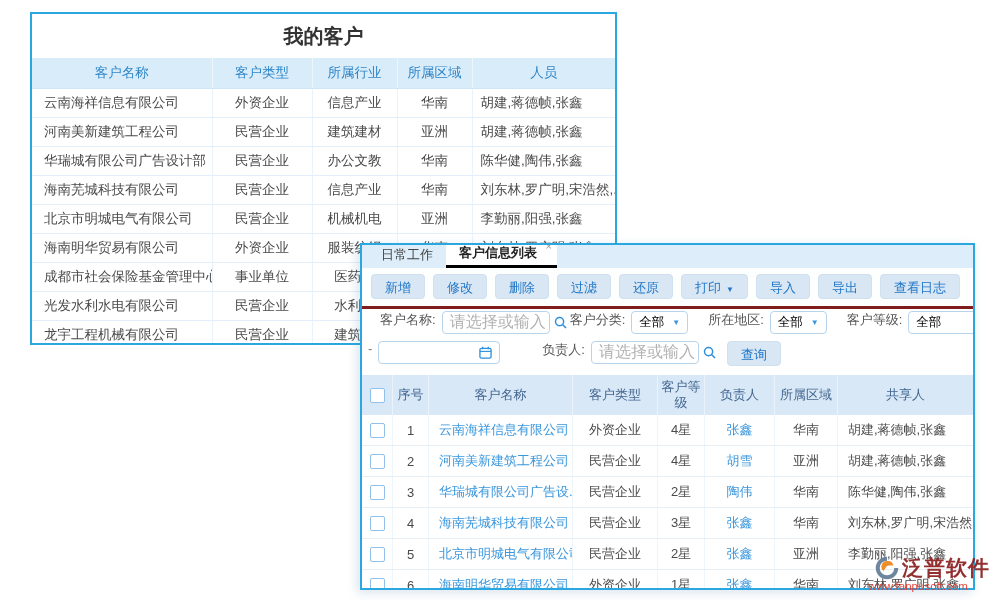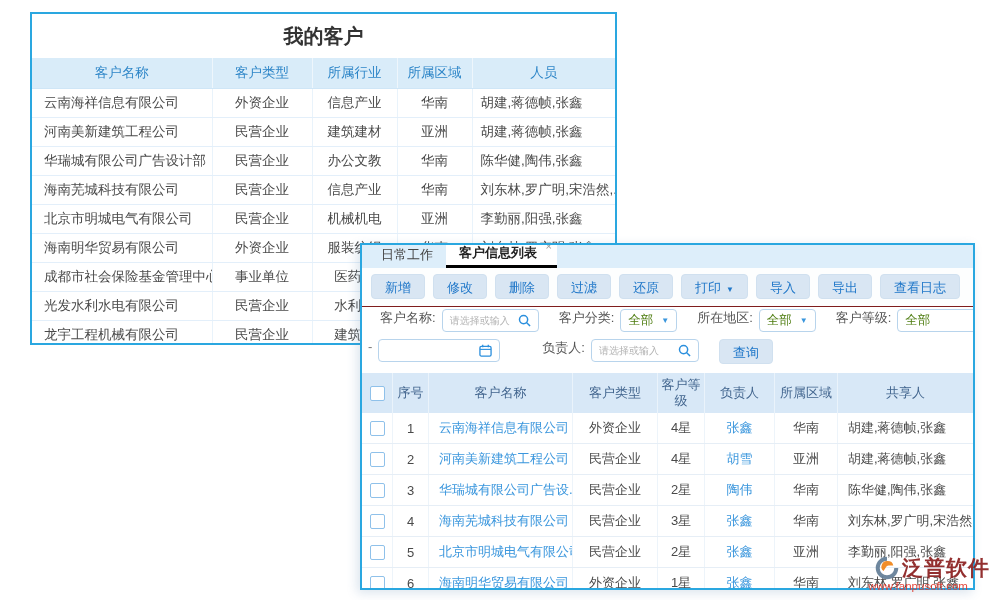--- a/index.html
+++ b/index.html
@@ -33,35 +33,35 @@
     border:2px solid #2aa7e0;background:#fff;box-sizing:border-box;overflow:hidden;
     box-shadow:-3px 3px 10px rgba(60,110,160,.18);z-index:10;
   }
   .tabbar{height:23px;background:#ddeefa;display:flex;align-items:flex-end;padding-left:6px;}
   .tab{padding:0 13px;font-size:13px;color:#444;height:26px;line-height:26px;cursor:default;}
   .tab.active{
     background:#fff;color:#222;font-weight:bold;position:relative;
     border-bottom:3px solid #000000;height:24px;line-height:24px;padding-right:20px;
   }
   .tab-close{position:absolute;top:0px;right:5px;font-size:11px;color:#999;font-weight:normal;line-height:11px;}
-  .toolbar{display:flex;gap:8px;padding:6px 9px 7px;background:#fdfefe;border-bottom:1px solid #7f1d1d;}
+  .toolbar{display:flex;gap:8px;padding:6px 9px 7px;background:#fdfefe;border-bottom:3px solid #7f1d1d;}
   .tbtn{
     background:#d9e6f3;color:#2178c9;font-size:13px;padding:0 13px;height:25px;line-height:25px;
     border-radius:4px;border:1px solid #d0e0ef;font-family:inherit;cursor:pointer;white-space:nowrap;
   }
   .caret{font-size:8px;margin-left:5px;color:#2178c9;}
   .filters{padding:2px 4px 4px;font-size:13px;color:#555;}
   .frow{display:flex;height:30px;}
   .flabel{white-space:nowrap;margin-right:6px;}
   .fbox{
     border:1px solid #b8d4ec;border-radius:4px;height:23px;display:flex;align-items:center;
     padding:0 7px;background:#fff;box-sizing:border-box;justify-content:space-between;
   }
-  .placeholder{color:#b3b3b3;font-size:10px;white-space:nowrap;}
-  .selval{color:#4d7c0f;font-size:12.5px;white-space:nowrap;}
+  .placeholder{color:#b3b3b3;font-size:16px;white-space:nowrap;}
+  .selval{color:#000000;font-size:12.5px;white-space:nowrap;}
   .selcaret{font-size:8px;color:#3a96dd;margin-left:8px;}
   .icon-svg{flex:none;margin-left:8px;}
   .dash{color:#777;margin:0 6px 0 2px;}
   
   .grid{font-size:13px;color:#4a4a4a;}
   .grid-header{display:flex;background:#d8e8f7;color:#42658e;min-height:40px;align-items:stretch;}
   .gh-cell{
     display:flex;align-items:center;justify-content:center;text-align:center;
     border-left:1px solid #eaf3fb;line-height:1.25;padding:2px 3px;box-sizing:border-box;
   }
@@ -237,21 +237,21 @@
           </svg>
       </div>
       <span class="flabel" style="margin-left:42px">负责人:</span>
       <div class="fbox" style="width:108px">
         <span class="placeholder">请选择或输入</span>
         <svg class="icon-svg" width="13" height="13" viewBox="0 0 14 14">
             <circle cx="6" cy="6" r="4.4" fill="none" stroke="#2b8fdd" stroke-width="1.6"></circle>
             <line x1="9.4" y1="9.4" x2="13" y2="13" stroke="#2b8fdd" stroke-width="1.6"></line>
           </svg>
       </div>
-      <button class="tbtn" style="margin-left:20px">查询</button>
+      <button class="tbtn" style="margin-left:28px">查询</button>
     </div>
   </div>
 
   <div class="grid">
     <div class="grid-header">
         <div class="gh-cell c0">
           <span class="checkbox"></span>
         </div>
         <div class="gh-cell c1">序号</div>
         <div class="gh-cell c2">客户名称</div>

